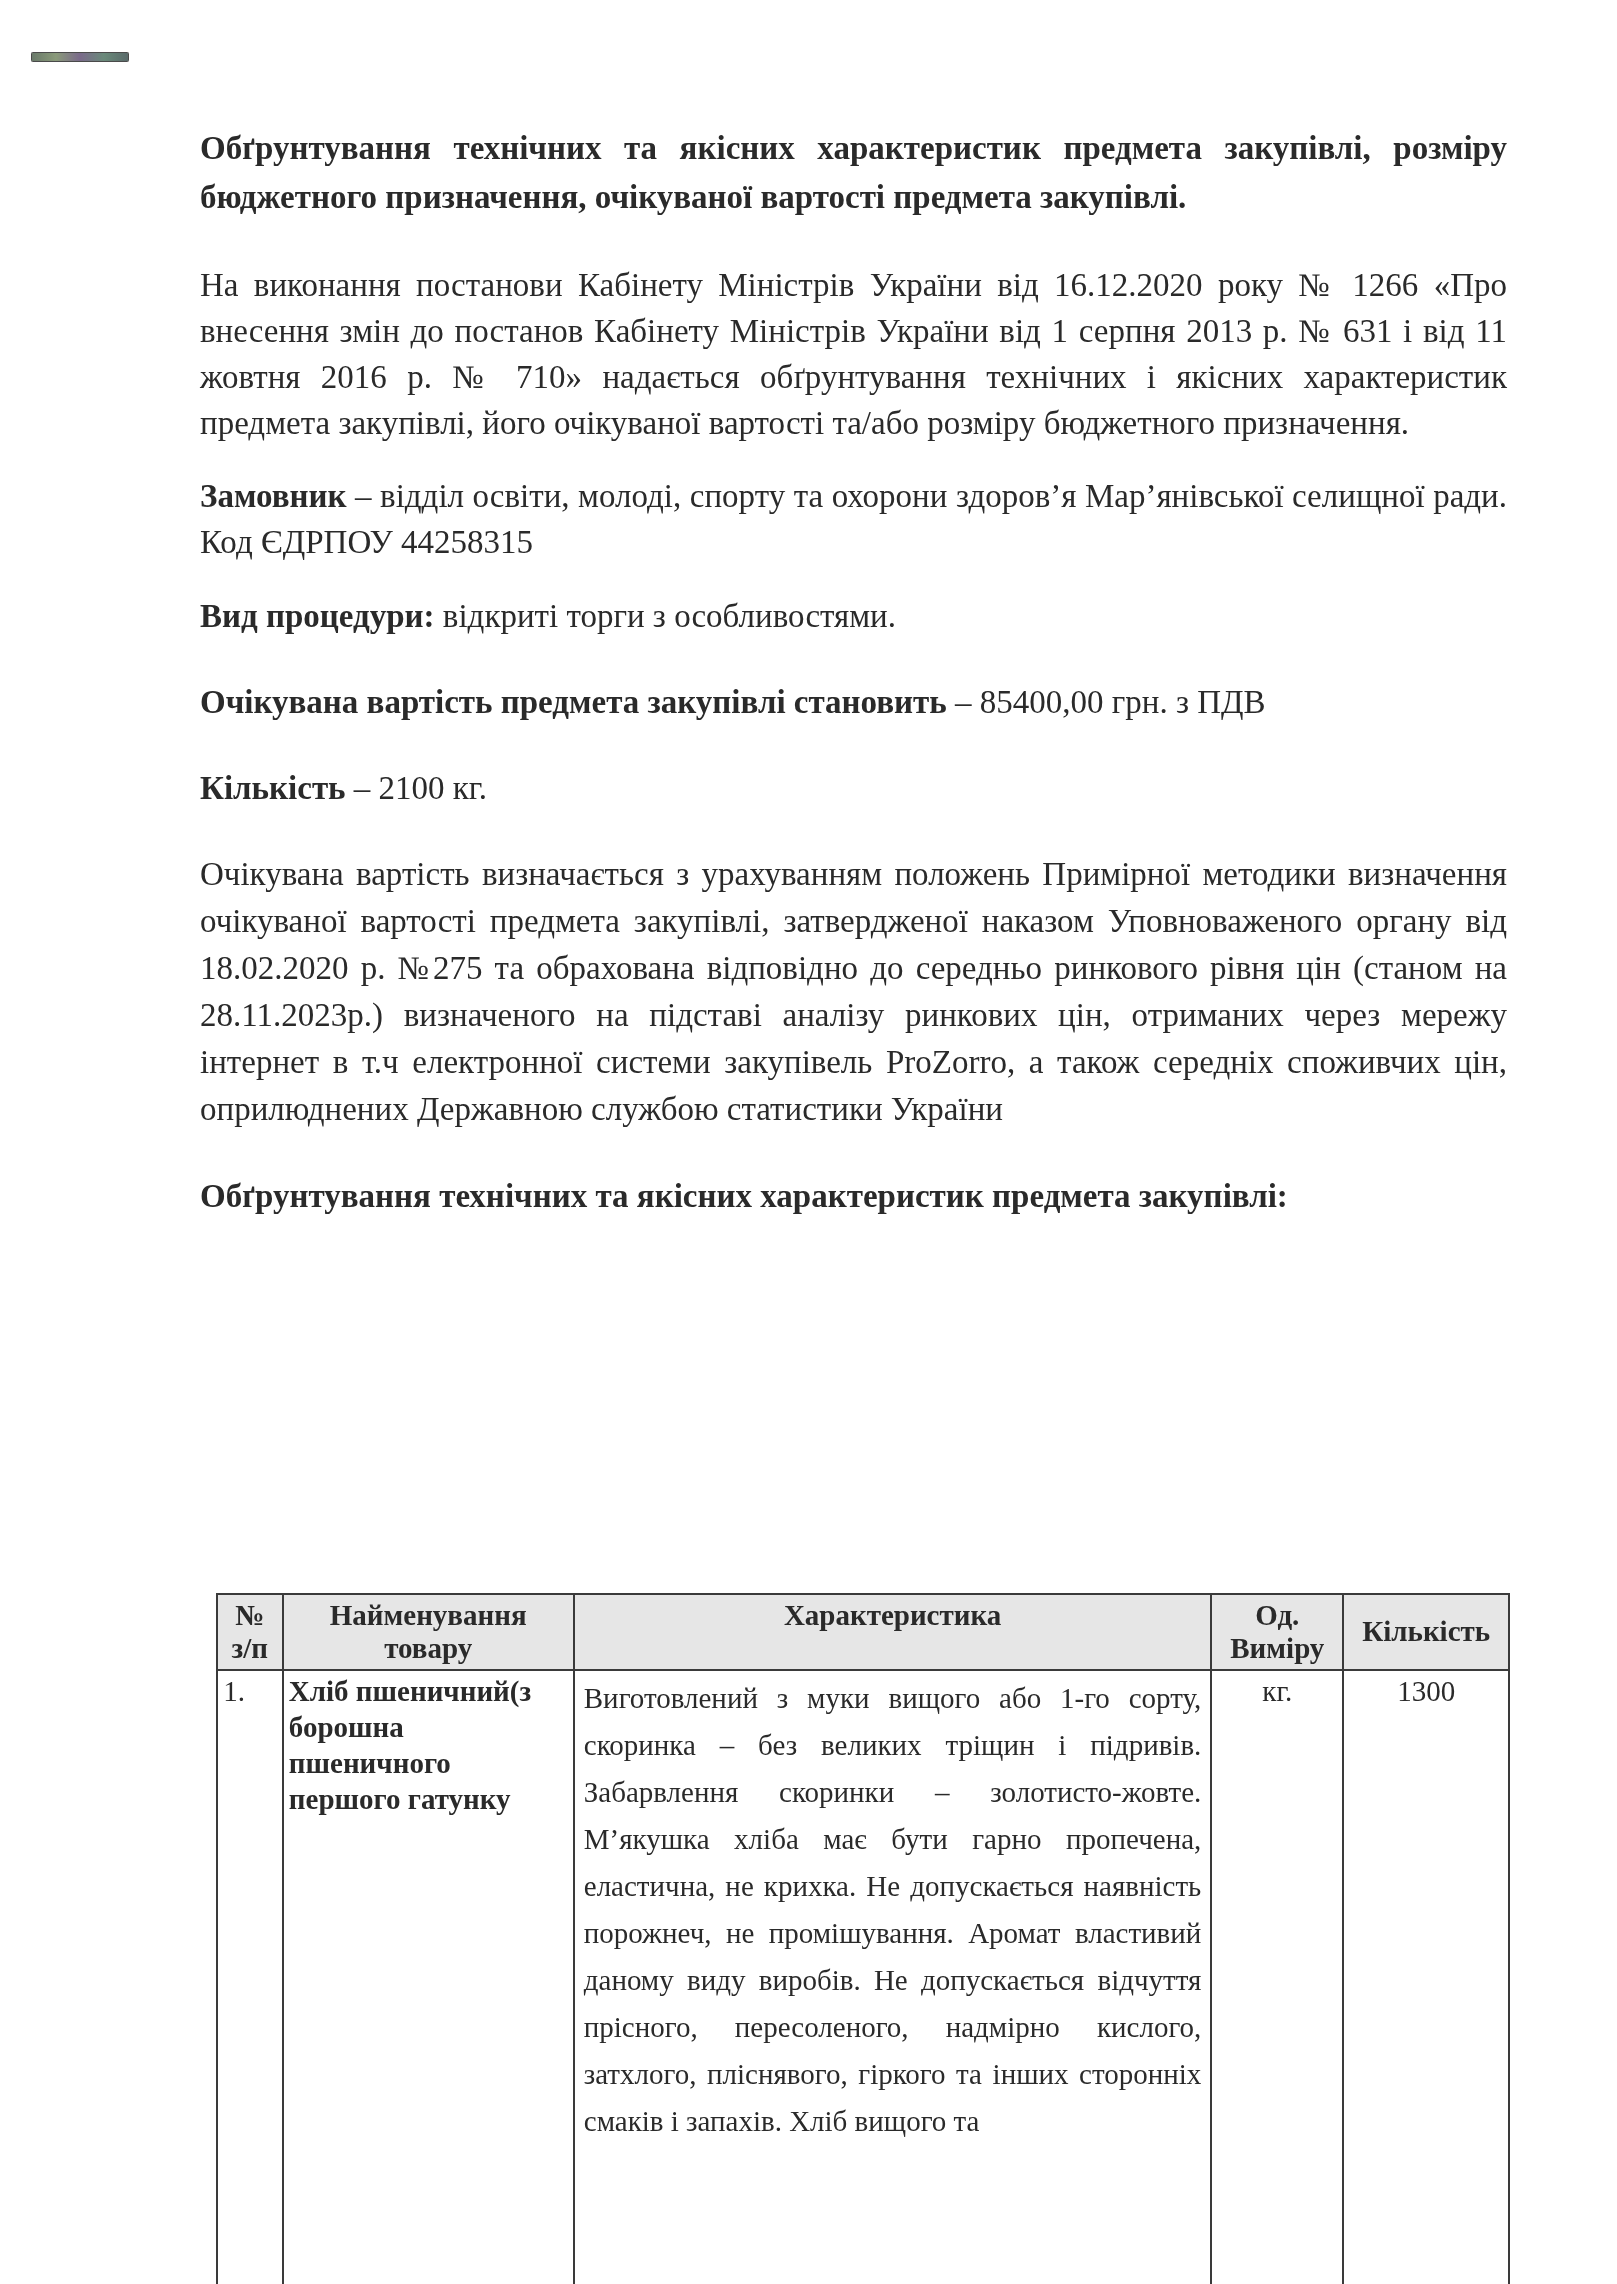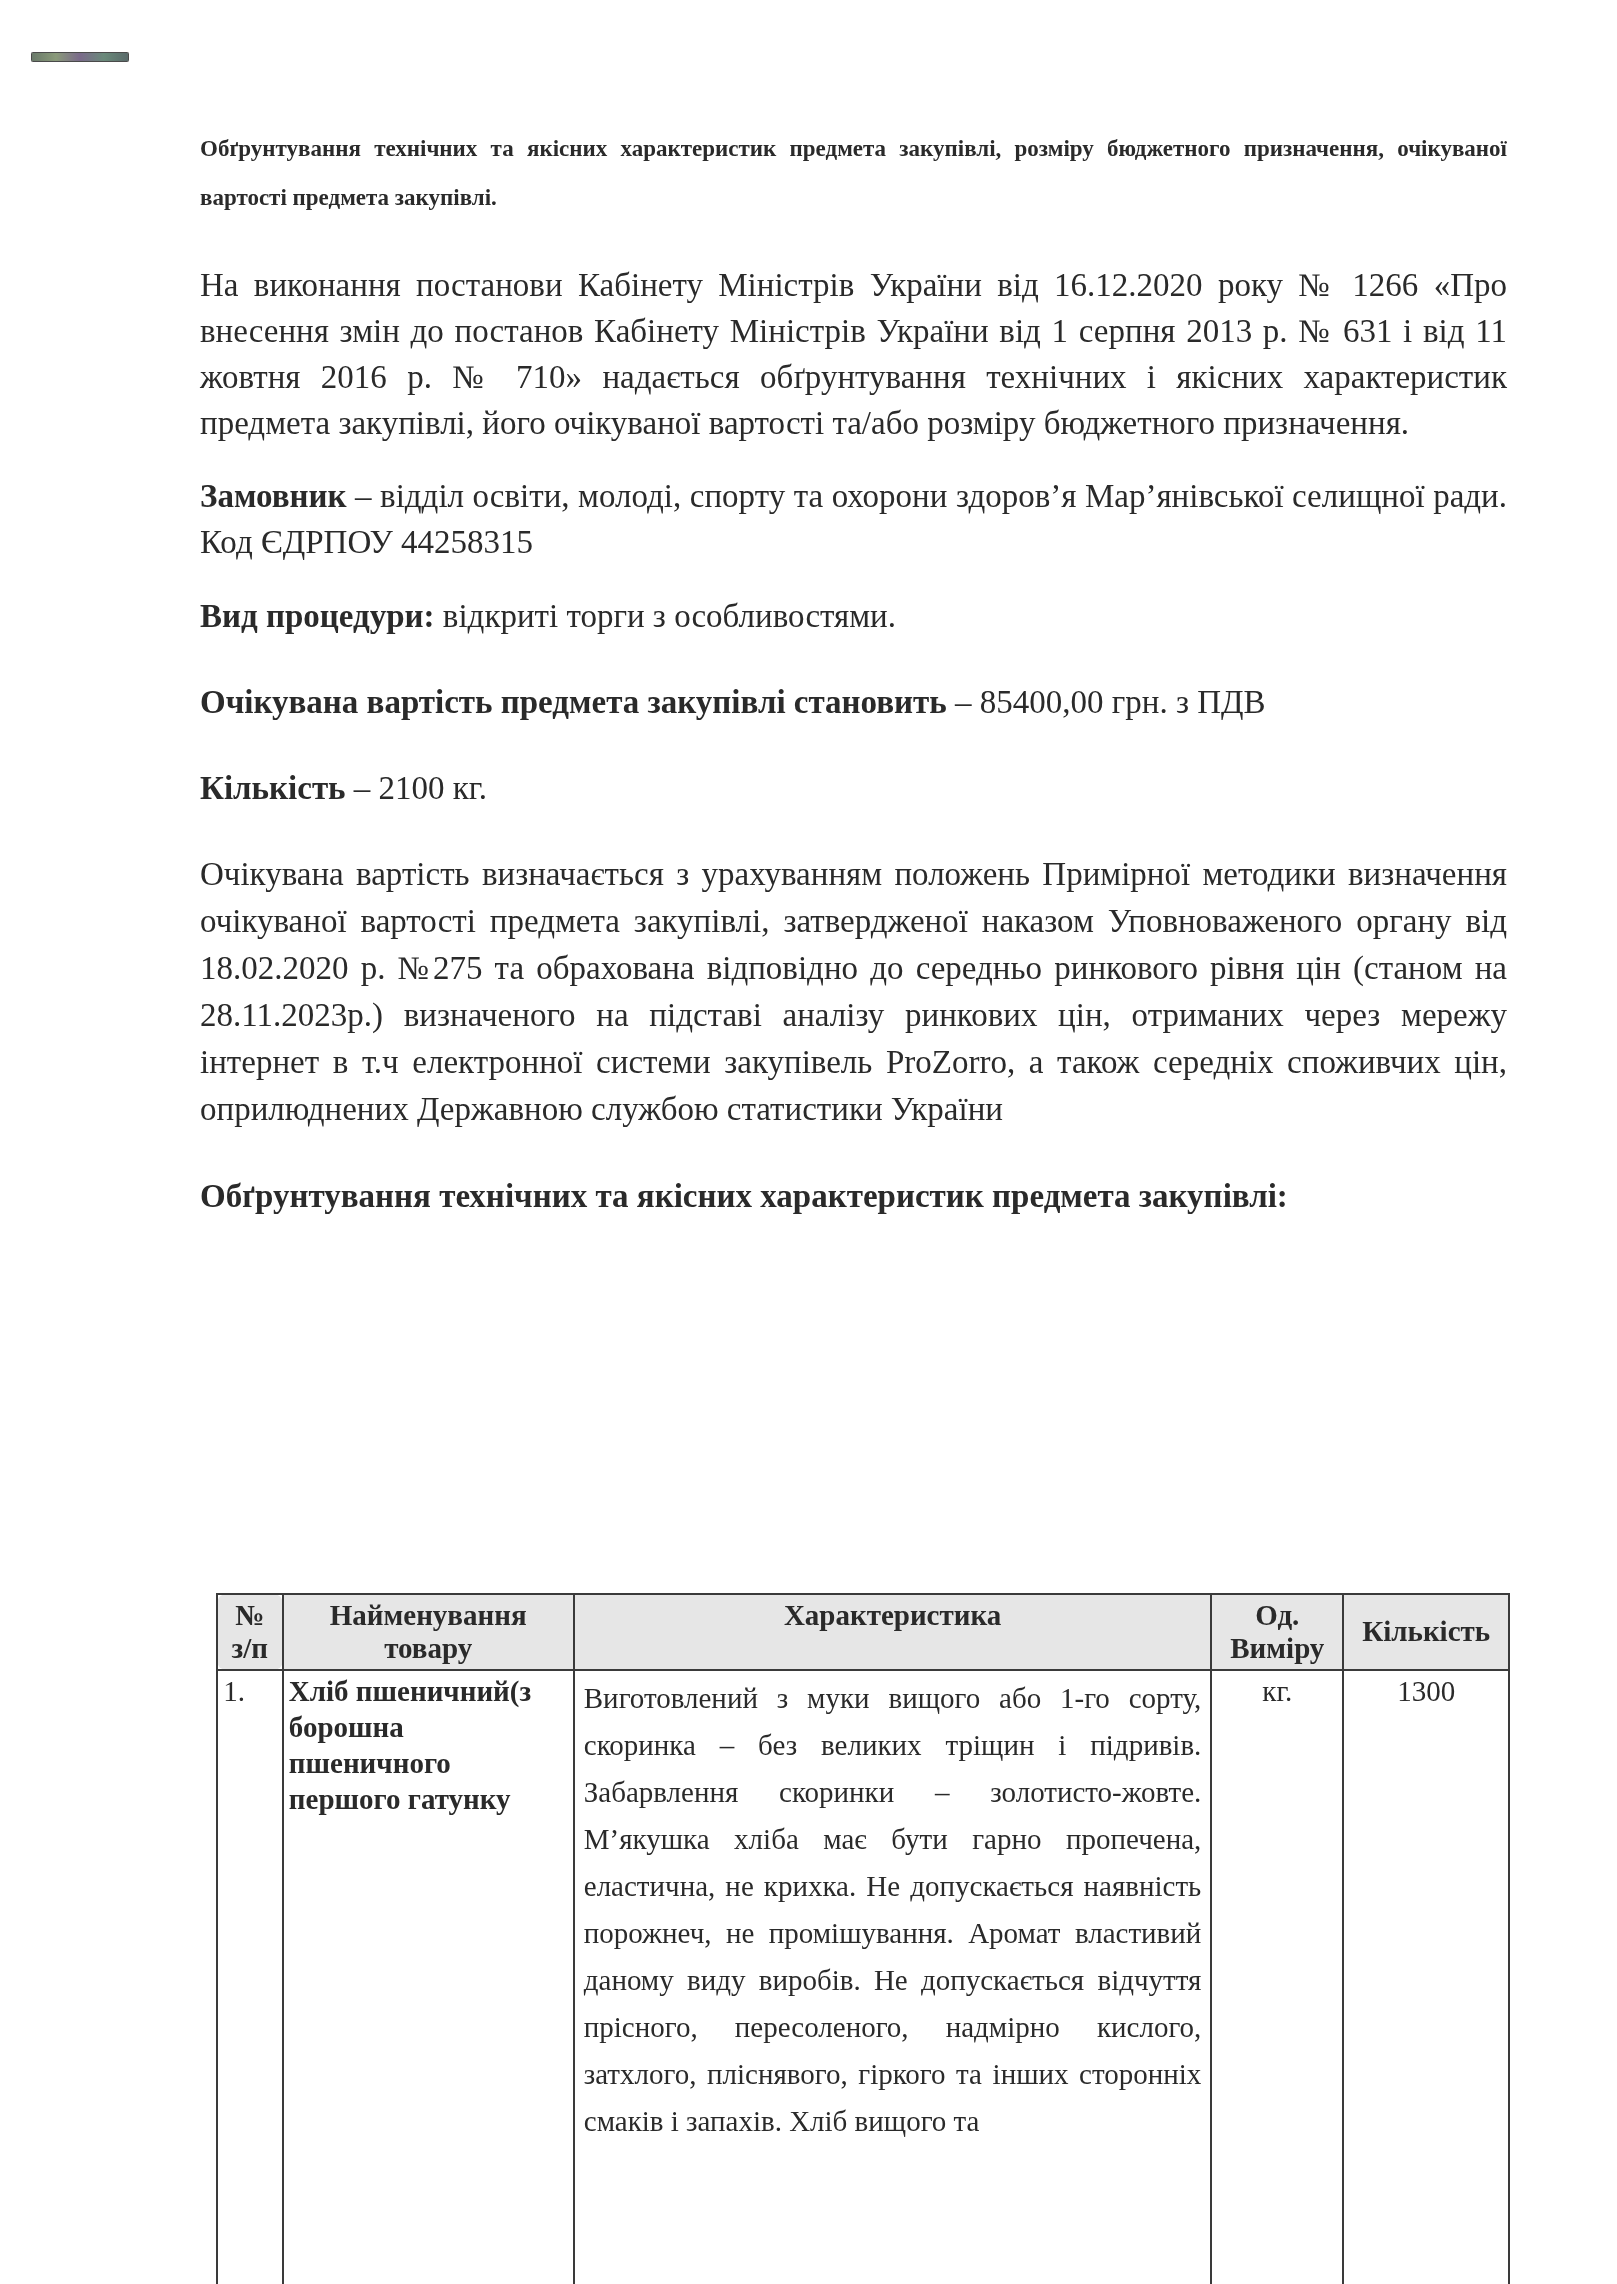--- a/index.html
+++ b/index.html
@@ -3,21 +3,21 @@
 <meta charset="utf-8">
 <style>
   html, body { margin: 0; padding: 0; background: #ffffff; }
   body { width: 1617px; height: 2284px; position: relative; overflow: hidden;
          font-family: "Liberation Serif", "DejaVu Serif", serif; color: #2a2a2a; }
   .scan-mark { position: absolute; left: 31px; top: 52px; width: 96px; height: 7.8px;
                background: linear-gradient(90deg,#6a7a6a,#8a9a7a,#7a6a8a,#6a8a7a,#5a6a6a);
                border: 1.3px solid #4a4a4a; border-radius: 1.3px; }
   .page { position: absolute; left: 200px; top: 124px; width: 1307px; }
   p { margin: 0; font-size: 33px; line-height: 46px; text-align: justify; }
-  .title { font-weight: bold; font-size: 23px; line-height: 49px; text-align: justify; }
+  .title { font-weight: bold; font-size: 33px; line-height: 49px; text-align: justify; }
   .b { font-weight: bold; }
   .gap1 { margin-top: 27px; }
   .gap2 { margin-top: 40px; }
   .gap3 { margin-top: 28px; }
   .indent { text-indent: 98px; }
   table { position: absolute; left: 216px; top: 1593px; width: 1294px; border-collapse: collapse; }
   th, td { border: 2px solid #3a3a3a; vertical-align: top; font-size: 29px; line-height: 36px; padding: 2.6px 5.2px; }
   th { background: #e6e6e6; font-weight: bold; text-align: center; vertical-align: middle; line-height: 33px; padding: 3.9px 3.9px; }
   td.num { text-align: left; width: 52px; }
   td.name { font-weight: bold; width: 273px; text-align: left; }
@@ -47,21 +47,21 @@
 
 
   <p class="gap2" style="line-height:47px;">Очікувана вартість визначається з урахуванням положень Примірної методики визначення очікуваної вартості предмета закупівлі, затвердженої наказом Уповноваженого органу від 18.02.2020 р. №275 та обрахована відповідно до середньо ринкового рівня цін (станом на 28.11.2023р.) визначеного на підставі аналізу ринкових цін, отриманих через мережу інтернет в т.ч електронної системи закупівель ProZorro, а також середніх споживчих цін, оприлюднених Державною службою статистики України</p>
 
   <p class="gap2 b">Обґрунтування технічних та якісних характеристик предмета закупівлі:</p>
 </div>
 
 <table>
   <thead>
     <tr>
-      <th style="width:52px;border-radius:9px;">№ з/п</th>
+      <th style="width:52px;">№ з/п</th>
       <th style="width:273px;">Найменування товару</th>
       <th style="width:605px;vertical-align:top;">Характеристика</th>
       <th style="width:117px;">Од. Виміру</th>
       <th style="width:150px;">Кількість</th>
     </tr>
   </thead>
   <tbody>
     <tr class="tbody-row">
       <td class="num">1.</td>
       <td class="name">Хліб пшеничний(з борошна пшеничного першого гатунку</td>

